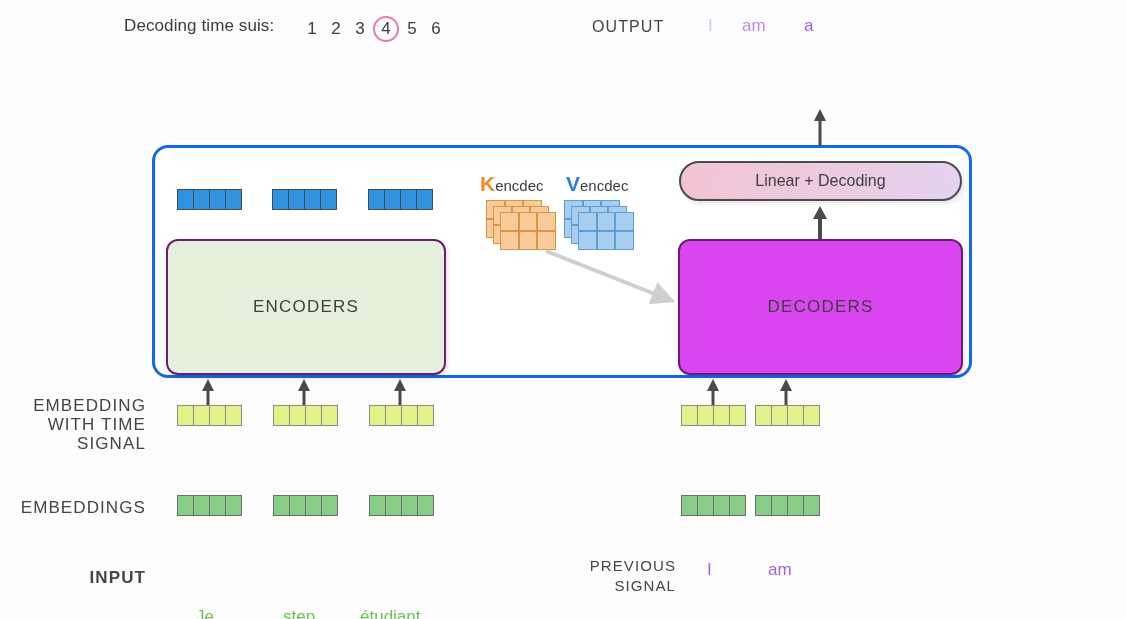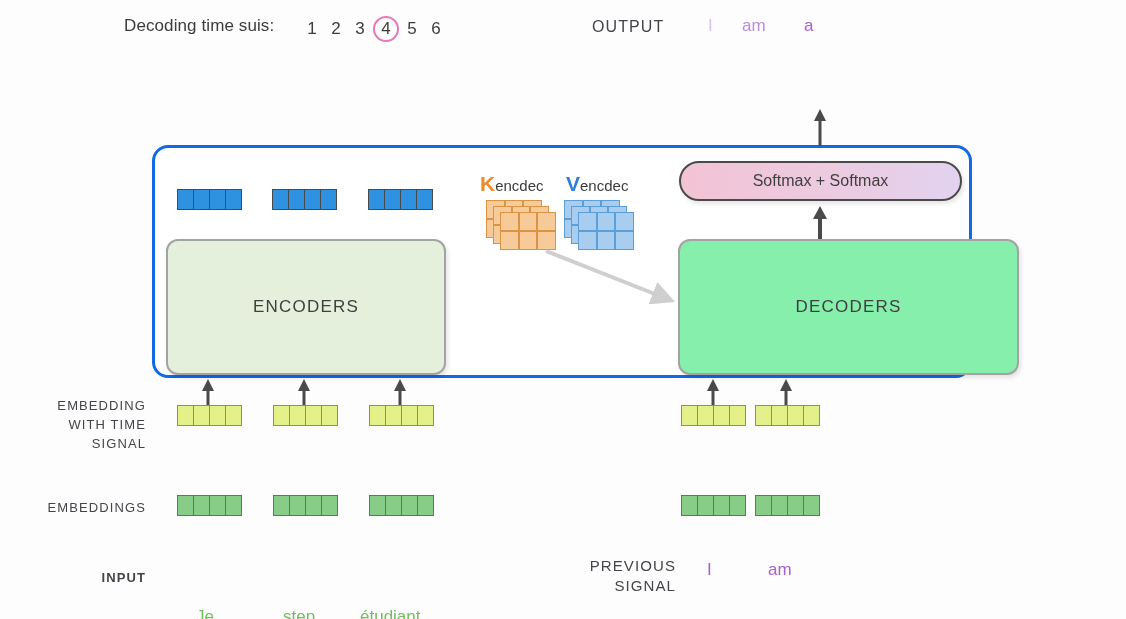--- a/index.html
+++ b/index.html
@@ -70,40 +70,40 @@
     left: 152px; top: 145px;
     width: 820px; height: 233px;
     border: 3px solid #1169e8;
     border-radius: 16px;
     box-sizing: border-box;
     background: #ffffff;
   }
 
   
   .stack-box {
-    border: 2px solid #a3a3a3;
+    border: 2px solid #701a75;
     border-radius: 12px;
     box-sizing: border-box;
     display: flex;
     align-items: center;
     justify-content: center;
     font-size: 17px;
     letter-spacing: 1.2px;
     color: #3f3f3f;
     box-shadow: 2px 3px 4px rgba(0,0,0,.10);
   }
   .encoders {
     left: 166px; top: 239px;
     width: 280px; height: 136px;
     background: #e4f0db;
   }
   .decoders {
     left: 678px; top: 239px;
-    width: 341px; height: 136px;
-    background: #86efac;
+    width: 285px; height: 136px;
+    background: #d946ef;
   }
 
   
   .softmax {
     left: 679px; top: 161px;
     width: 283px; height: 40px;
     border: 2px solid #4a4a4a;
     border-radius: 20px;
     box-sizing: border-box;
     background: linear-gradient(100deg,#f2c3d4 0%, #eccbe0 55%, #e2d3f0 100%);
@@ -160,21 +160,21 @@
   }
   .vec span:first-child { margin-left: 0; }
   .vec.blue span { background: #2e92e0; border-color: #4a4a4a; }
   .vec.yellow span { background: #e4f08a; border-color: #8a8a8a; }
   .vec.green span { background: #87cc87; border-color: #6e6e6e; }
 
   
   .side-label {
     position: absolute;
     text-align: right;
-    font-size: 13px;
+    font-size: 17px;
     letter-spacing: 1.1px;
     color: #44444a;
     line-height: 19px;
   }
 
   
   .word {
     position: absolute;
     font-size: 17px;
     white-space: nowrap;
@@ -299,21 +299,21 @@
 
   <svg class="abs" style="left:540px; top:245px;" width="150" height="70">
     <defs>
       <marker id="grayhead" markerWidth="6" markerHeight="6" refX="4.6" refY="3" orient="auto">
         <path d="M0,0 L6,3 L0,6 z" fill="#cfcfcf"></path>
       </marker>
     </defs>
     <line x1="6" y1="6" x2="130" y2="55" stroke="#cfcfcf" stroke-width="4" marker-end="url(#grayhead)"></line>
   </svg>
 
-  <div class="abs softmax">Softmax + Softmax</div>
+  <div class="abs softmax">Linear + Decoding</div>
 
   <svg class="abs" style="left:812px; top:108px;" width="16" height="38">
     <line x1="8" y1="38" x2="8" y2="11" stroke="#4a4a4a" stroke-width="3"></line>
     <path d="M8,1 L14,13 L2,13 z" fill="#4a4a4a"></path>
   </svg>
 
   <svg class="abs" style="left:812px; top:204px;" width="16" height="38">
     <line x1="8" y1="38" x2="8" y2="13" stroke="#4a4a4a" stroke-width="4"></line>
     <path d="M8,2 L15,15 L1,15 z" fill="#4a4a4a"></path>
   </svg>

